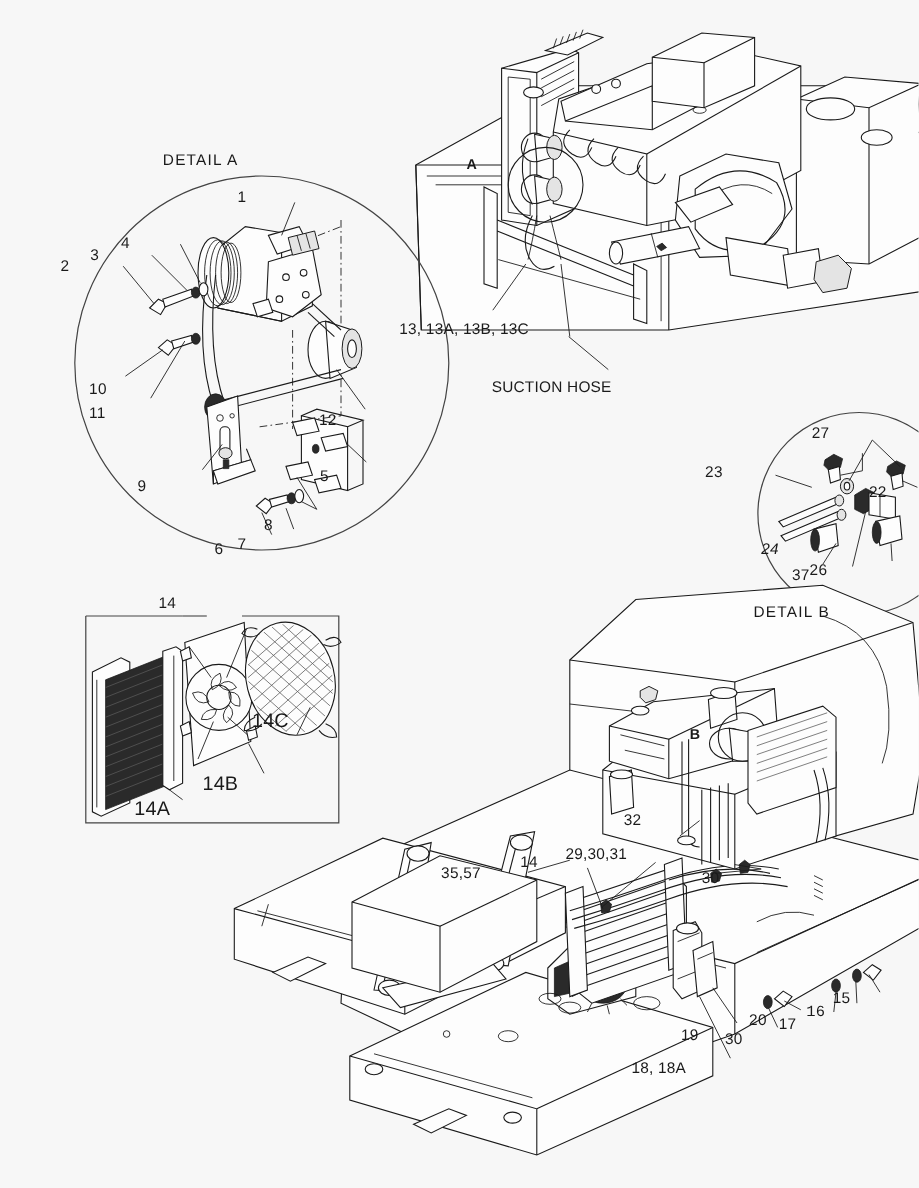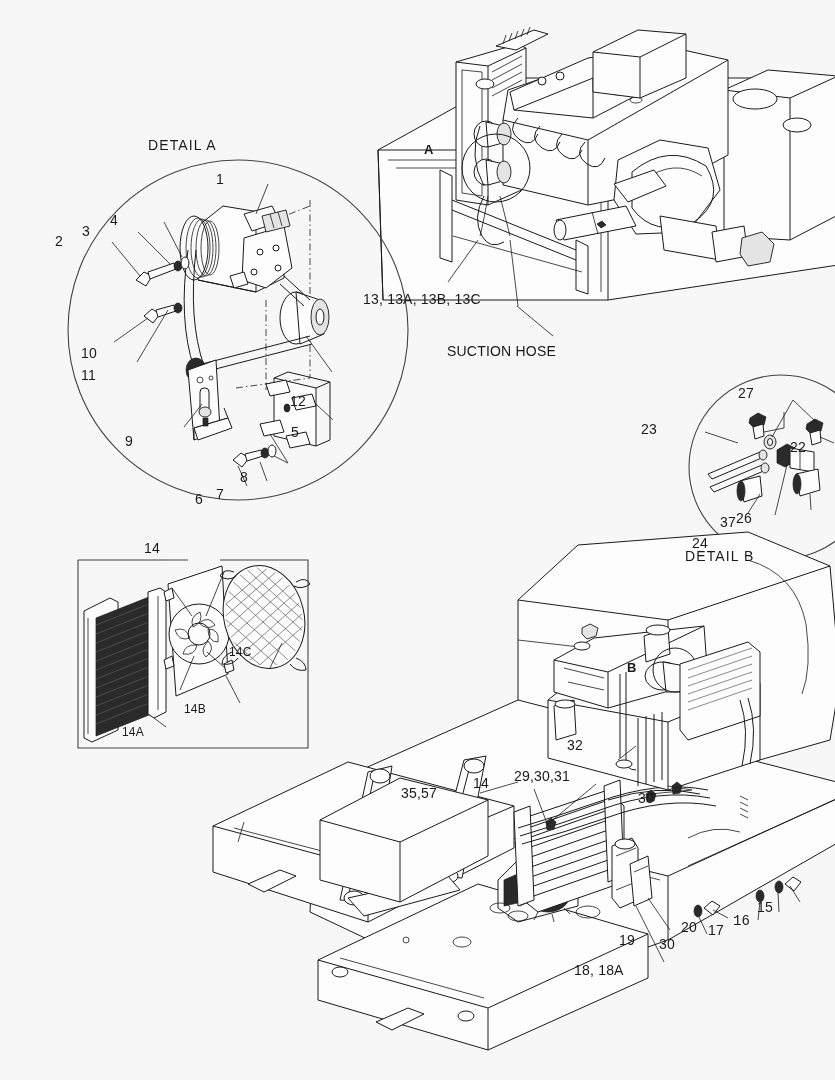--- a/index.html
+++ b/index.html
@@ -14,21 +14,21 @@
   #sheet{position:absolute;left:0;top:0;width:835px;height:1080px;padding-left:48px;}
   .lbl{
     position:absolute;
     font-family:"Liberation Sans", sans-serif;
     font-size:14px;
     color:#1a1a1a;
     white-space:nowrap;
     letter-spacing:.2px;
     line-height:1;
   }
-  .lbl.big{font-size:12px;}
+  .lbl.big{font-size:18px;}
   .lbl.title{font-size:14px;letter-spacing:1.1px;}
   .lbl.marker{font-size:13px;font-weight:600;}
   svg{display:block;}
   .ln{stroke:#1a1a1a;stroke-width:1;fill:none;}
   .ln-t{stroke:#1a1a1a;stroke-width:.8;fill:none;}
   .ln-h{stroke:#5a5a5a;stroke-width:.7;fill:none;}
   .fillw{fill:#fdfdfd;stroke:#1a1a1a;stroke-width:1;}
   .fillg{fill:#e4e4e4;stroke:#1a1a1a;stroke-width:.9;}
   .filld{fill:#2a2a2a;stroke:#1a1a1a;stroke-width:.7;}
   .circ{fill:none;stroke:#444;stroke-width:1.1;}
@@ -546,30 +546,30 @@
 <div class="lbl" style="left:55px;top:234px;">2</div>
 <div class="lbl" style="left:82px;top:224px;">3</div>
 <div class="lbl" style="left:110px;top:213px;">4</div>
 <div class="lbl" style="left:291px;top:425px;">5</div>
 <div class="lbl" style="left:195px;top:492px;">6</div>
 <div class="lbl" style="left:216px;top:487px;">7</div>
 <div class="lbl" style="left:240px;top:470px;">8</div>
 <div class="lbl" style="left:125px;top:434px;">9</div>
 <div class="lbl" style="left:57px;top:346px;margin-left:24px;">10</div>
 <div class="lbl" style="left:81px;top:368px;">11</div>
-<div class="lbl" style="left:290px;top:374px;margin-top:20px;">12</div>
+<div class="lbl" style="left:290px;top:374px;">12</div>
 
 <div class="lbl" style="left:363px;top:292px;">13, 13A, 13B, 13C</div>
 <div class="lbl" style="left:447px;top:344px;">SUCTION HOSE</div>
 
 <div class="lbl title" style="left:685px;top:549px;">DETAIL  B</div>
 <div class="lbl marker" style="left:627px;top:661px;">B</div>
 <div class="lbl" style="left:790px;top:440px;">22</div>
 <div class="lbl" style="left:641px;top:422px;">23</div>
-<div class="lbl" style="left:692px;top:536px;">24</div>
+<div class="lbl" style="left:692px;top:492px;font-style:italic;">24</div>
 <div class="lbl" style="left:720px;top:515px;">37</div>
 <div class="lbl" style="left:736px;top:511px;">26</div>
 <div class="lbl" style="left:738px;top:386px;">27</div>
 
 <div class="lbl" style="left:139px;top:541px;background:#f7f7f7;padding:0 5px;">14</div>
 <div class="lbl big" style="left:122px;top:726px;">14A</div>
 <div class="lbl big" style="left:184px;top:703px;">14B</div>
 <div class="lbl big" style="left:229px;top:646px;">14C</div>
 
 <div class="lbl" style="left:401px;top:786px;">35,57</div>

